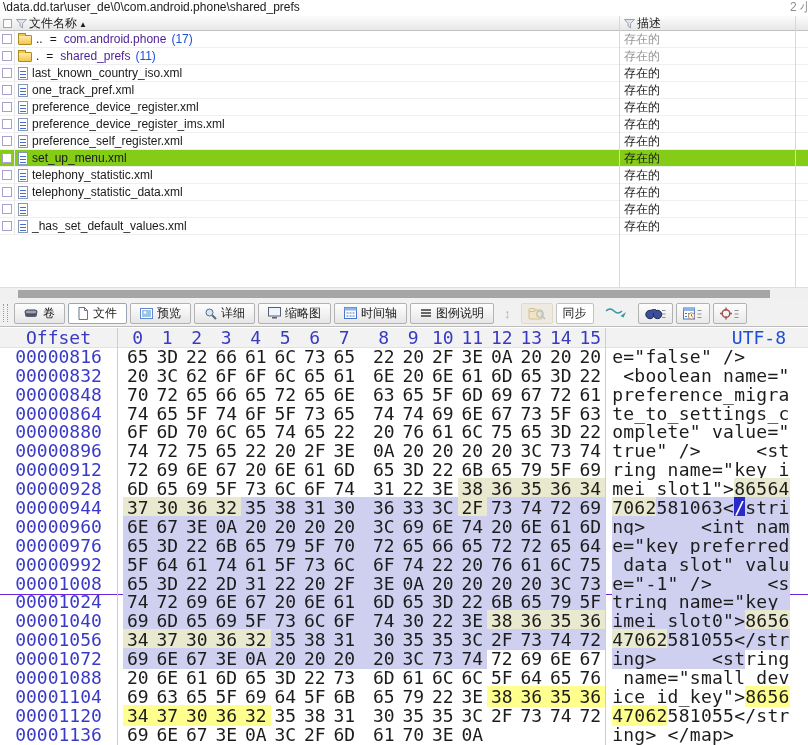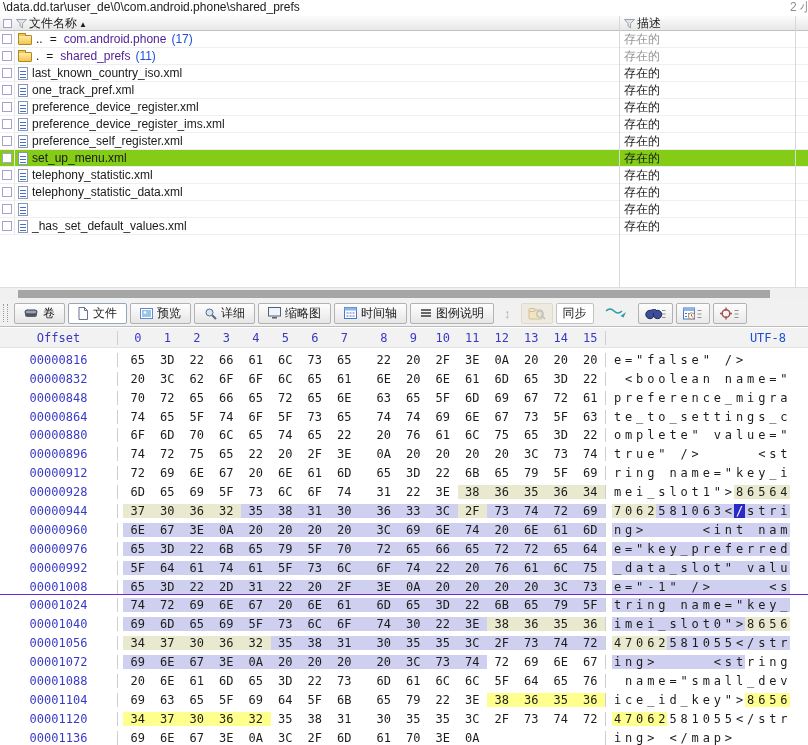--- a/index.html
+++ b/index.html
@@ -64,21 +64,21 @@
   .tbtn{display:flex;align-items:center;gap:3px;height:21px;padding:0 6px;margin-right:3px;border:1px solid transparent;border-radius:2px}
   .tbtn.bordered{background:linear-gradient(#fdfdfd,#e9e9e9);border-color:#b2b2b2}
   .tbtn.pressed{background:#fff;border-color:#c2c2c2}
   .tbtn.tan{background:#ece4d2;border-color:#d0c49e}
   .tbtn.disabled{opacity:.5}
   .tbic{display:inline-flex;align-items:center}
   .updown{color:#6a6a6a;font-size:13px}
 
   
   .hexpanel{position:absolute;left:0;top:328px;width:808px;height:417px;overflow:hidden;
-            font-family:"DejaVu Sans Mono","Liberation Mono",monospace;font-size:12px;color:#1c1c1c}
+            font-family:"DejaVu Sans Mono","Liberation Mono",monospace;font-size:18px;color:#1c1c1c}
   .hexhead{height:20px;background:#f2f2f2;border-bottom:1px solid #e2e2e2;color:#3939c4;display:flex;align-items:center}
   .hexhead .hoff,.hexhead .hbytes{color:#3939c4}
   .hrow{height:18.9px;display:flex;align-items:flex-end}
   .hrow.boundary{border-top:1px solid #6d28d9}
   .hoff{flex:0 0 118px;border-right:1px solid #cfcfcf;display:flex;align-items:center;justify-content:center;color:#3a3ac8}
   .hbytes{flex:0 0 488px;border-right:1px solid #cfcfcf;display:flex;align-items:stretch;padding-left:5px}
   .hb{display:inline-flex;width:29.5px;align-items:center;justify-content:center}
   .hb.gap{width:39.5px;padding-right:10px}
   .hchars{flex:0 0 184px;display:flex;align-items:stretch;padding-left:6px}
   .hchars.hdr{align-items:center;justify-content:flex-end;padding-right:4px;color:#1d4ed8}

